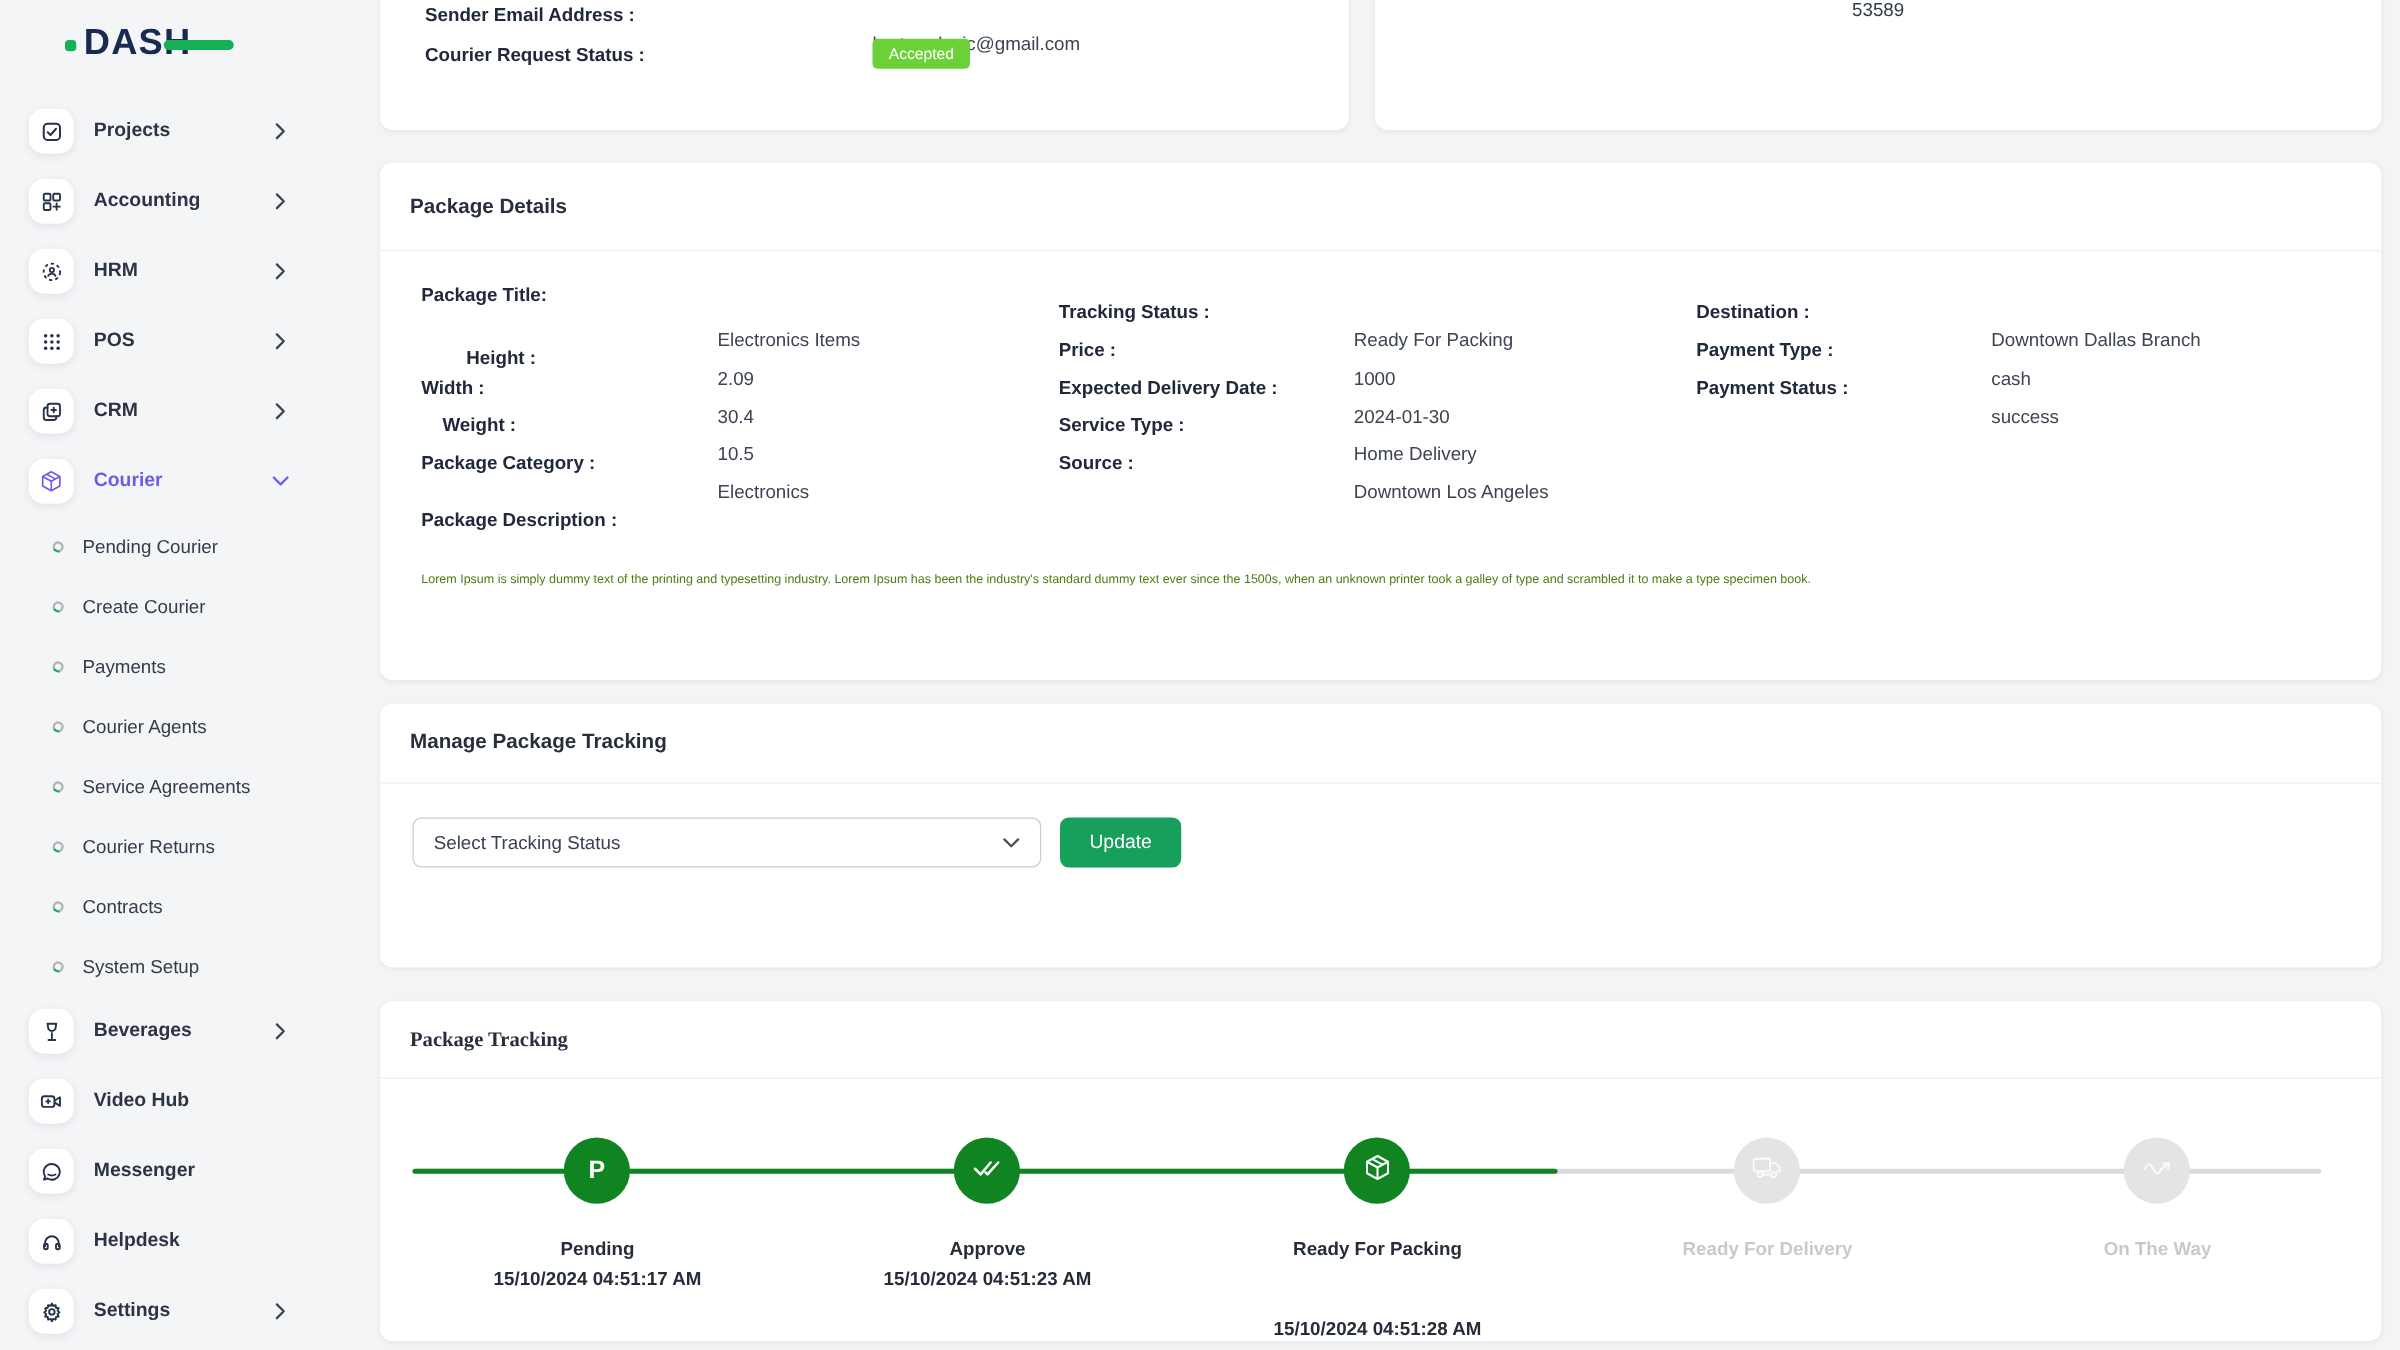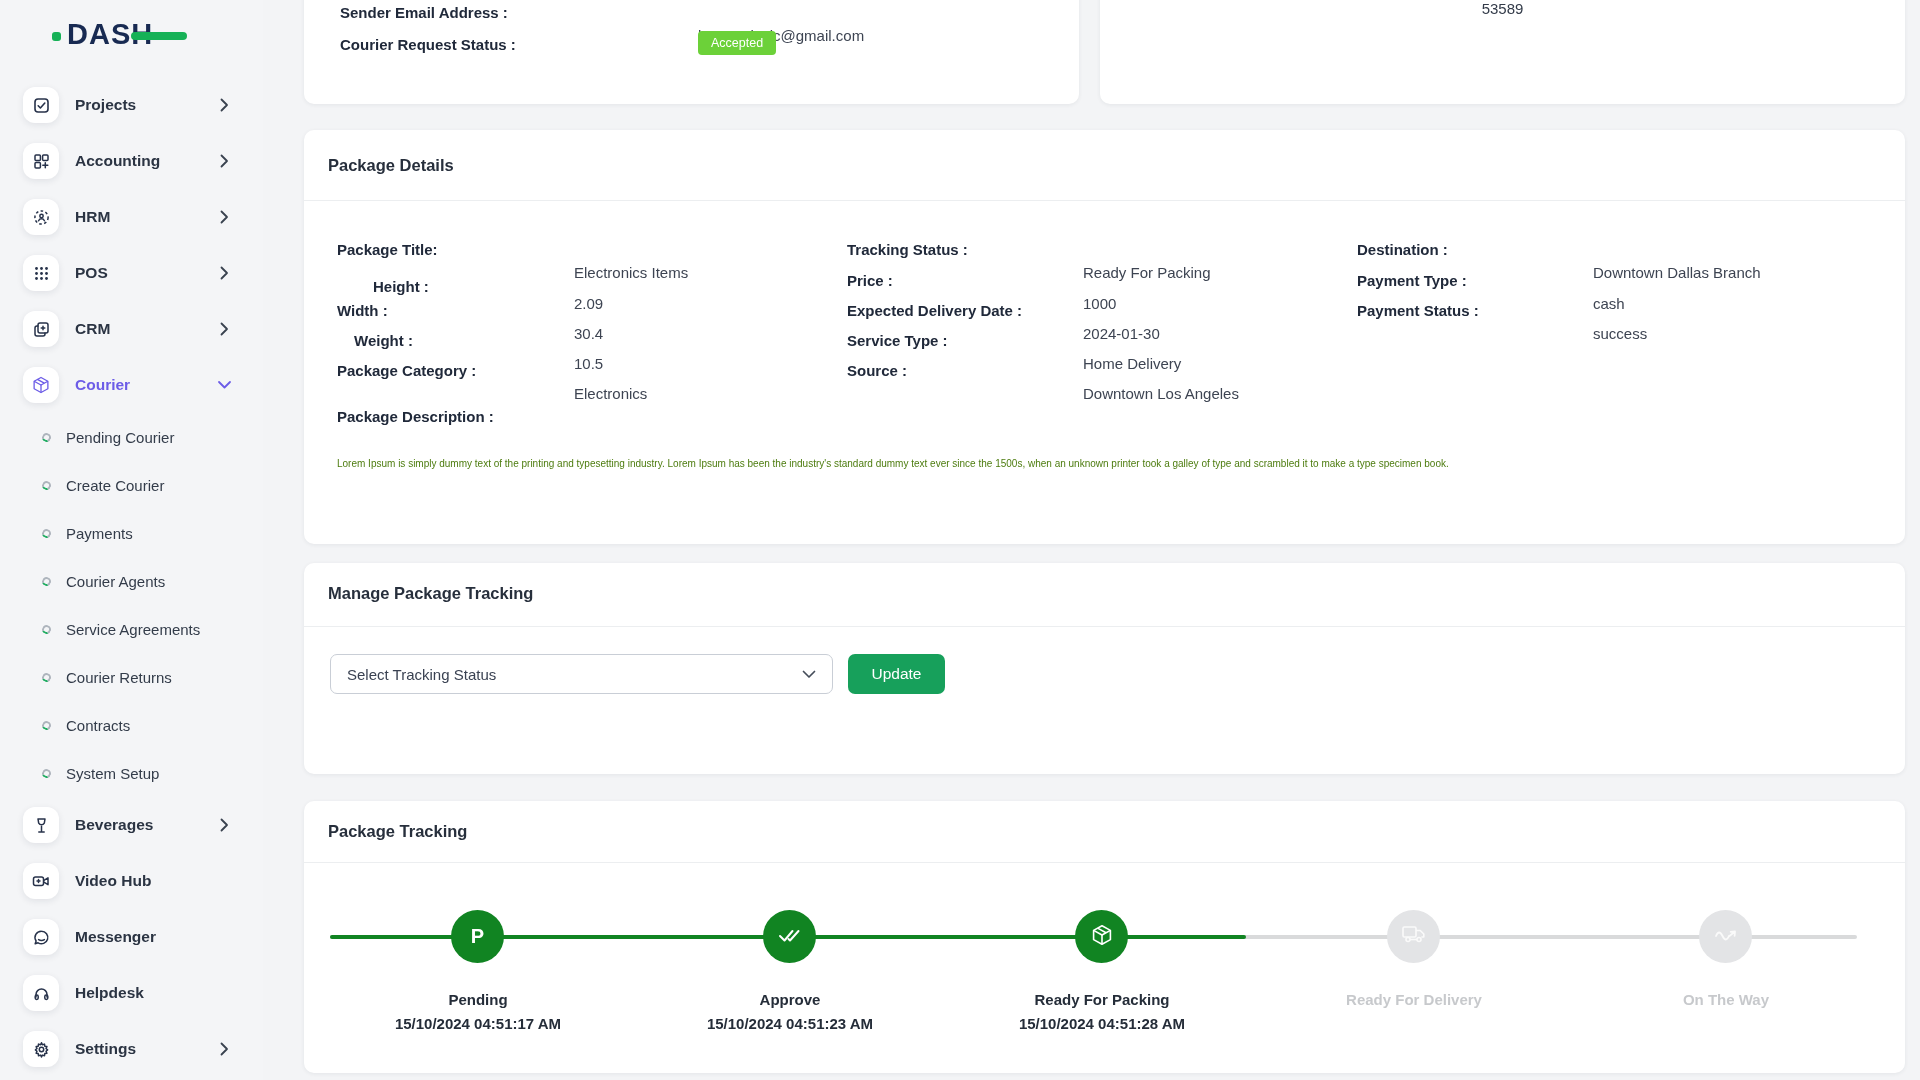--- a/index.html
+++ b/index.html
@@ -270,21 +270,21 @@
 </div>
 
 <div class="card" id="card-barcode">
   <div class="barcode-num">53589</div>
 </div>
 
 <div class="card" id="card-details">
   <div class="card-title" style="top:26px; left:24px;">Package Details</div>
   <div class="divider" style="top:70px;"></div>
 
-  <span class="kv-label" style="left:33px;   top:111px;">Package Title:</span>
+  <span class="kv-label" style="left:33px;   top:98px;">Package Title:</span>
   <span class="kv-value" style="left:270px;  top:111px;">Electronics Items</span>
   <span class="kv-label" style="left:33px;   top:148px;margin-left:36px;">Height :</span>
   <span class="kv-value" style="left:270px;  top:142px;">2.09</span>
   <span class="kv-label" style="left:33px;   top:172px;">Width :</span>
   <span class="kv-value" style="left:270px;  top:172px;">30.4</span>
   <span class="kv-label" style="left:50px;   top:202px;">Weight :</span>
   <span class="kv-value" style="left:270px;  top:202px;">10.5</span>
   <span class="kv-label" style="left:33px;   top:232px;">Package Category :</span>
   <span class="kv-value" style="left:270px;  top:232px;">Electronics</span>
 
@@ -318,21 +318,21 @@
     <span class="select-chev">
       <svg width="14" height="9" viewBox="0 0 14 9">
           <path d="M1.5 1.5 L7 7 L12.5 1.5" fill="none" stroke="#454d5a" stroke-width="1.7" stroke-linecap="round" stroke-linejoin="round"></path>
         </svg>
     </span>
   </div>
   <button class="btn-update">Update</button>
 </div>
 
 <div class="card" id="card-tracking">
-  <div class="card-title" style="top:21px; left:24px;">Package Tracking</div>
+  <div class="card-title" style="top:21px; left:24px;font-family:Liberation Serif, serif;">Package Tracking</div>
   <div class="divider" style="top:61px;"></div>
 
   <div class="tl-line">
     <div class="tl-line-progress" style="width:60%;"></div>
   </div>
 
   <div class="tl-circle done" style="left:147px;">
     <span class="tl-glyph">P</span>
   </div>
   <div class="tl-label" style="left:54px;">Pending</div>
@@ -353,21 +353,21 @@
     <span>
       <svg width="22" height="22" viewBox="0 0 22 22" fill="none" stroke="#ffffff" stroke-width="1.6" stroke-linejoin="round">
           <path d="M11 1.8 L19.4 6.4 V15.6 L11 20.2 L2.6 15.6 V6.4 Z"></path>
           <path d="M2.6 6.4 L11 11 L19.4 6.4"></path>
           <path d="M11 11 V20.2"></path>
           <path d="M6.6 4.1 L15 8.7"></path>
         </svg>
     </span>
   </div>
   <div class="tl-label" style="left:678px;">Ready For Packing</div>
-  <div class="tl-ts" style="left:678px;">15/10/2024 04:51:28 AM</div>
+  <div class="tl-ts" style="left:678px;margin-top:40px;">15/10/2024 04:51:28 AM</div>
 
   <div class="tl-circle pending" style="left:1083px;">
     <span>
       <svg width="24" height="19" viewBox="0 0 24 19" fill="none" stroke="#fafafa" stroke-width="1.6" stroke-linejoin="round">
           <rect x="1" y="2" width="13" height="10" rx="1.2"></rect>
           <path d="M14 5.5 h4.2 L21.8 9 v3 h-2.4"></path>
           <circle cx="6" cy="14.5" r="2"></circle>
           <circle cx="17" cy="14.5" r="2"></circle>
           <path d="M8 14.5 h7"></path>
         </svg>

